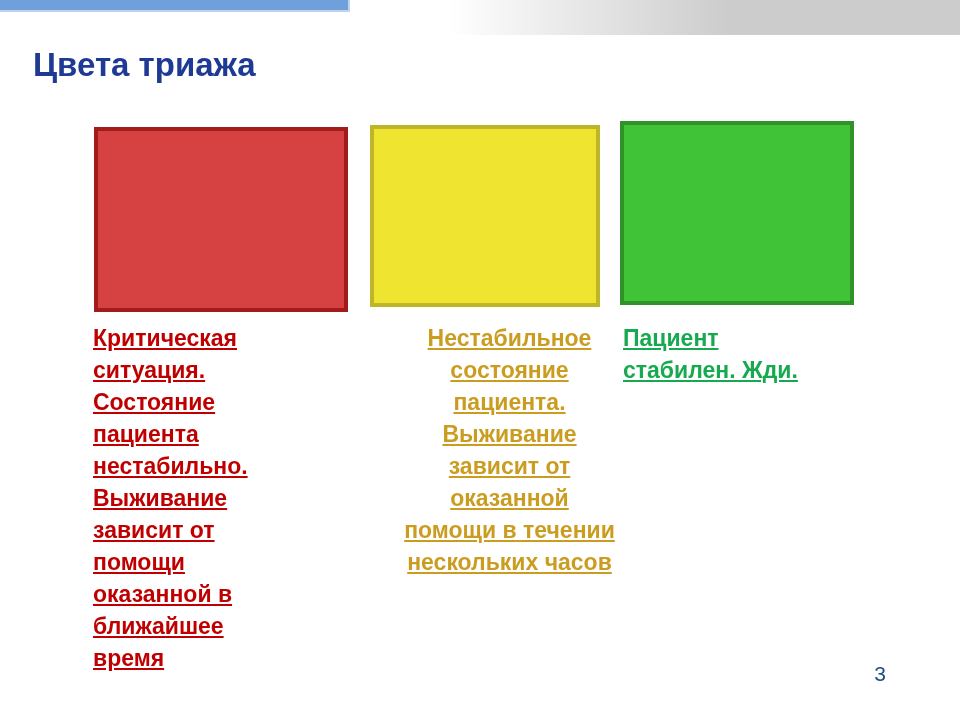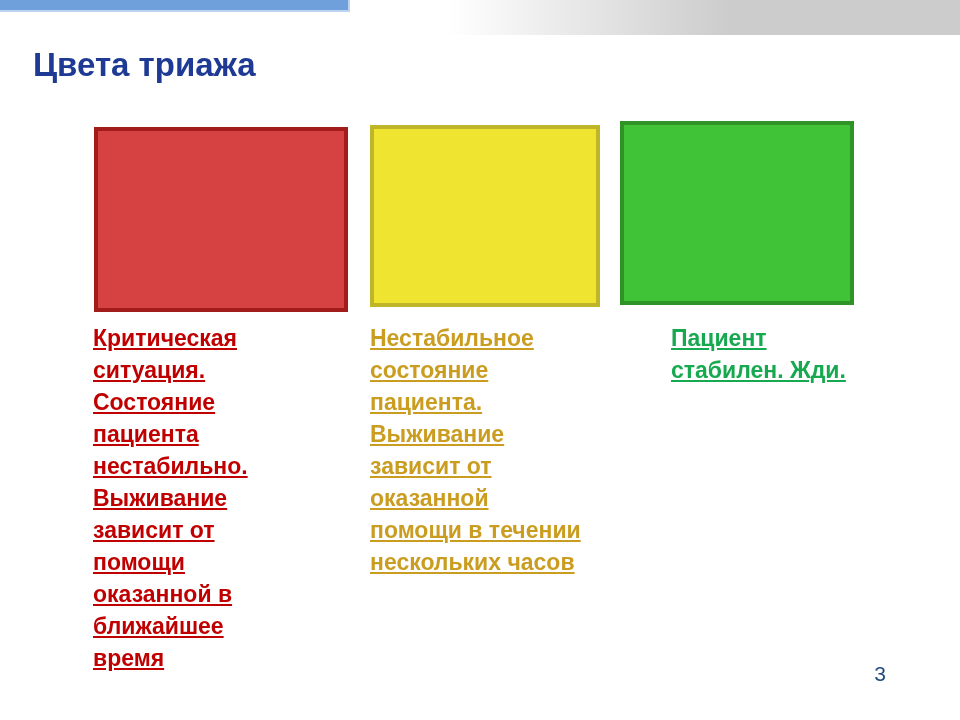--- a/index.html
+++ b/index.html
@@ -54,22 +54,22 @@
   .caption {
     position: absolute;
     top: 322px;
     font-size: 23px;
     font-weight: bold;
     line-height: 32px;
     white-space: pre-line;
     text-decoration: underline;
   }
   .caption-red    { left: 93px;  width: 215px; }
-  .caption-yellow { left: 370px; width: 255px; }
-  .caption-green  { left: 623px; width: 235px; margin-left: 48px; }
+  .caption-yellow { left: 382px; width: 255px; text-align: center; }
+  .caption-green  { left: 623px; width: 235px; }
   .page-number {
     position: absolute;
     left: 860px;
     top: 662px;
     width: 40px;
     text-align: center;
     font-size: 21px;
     color: #1F4B7E;
   }
 </style>

